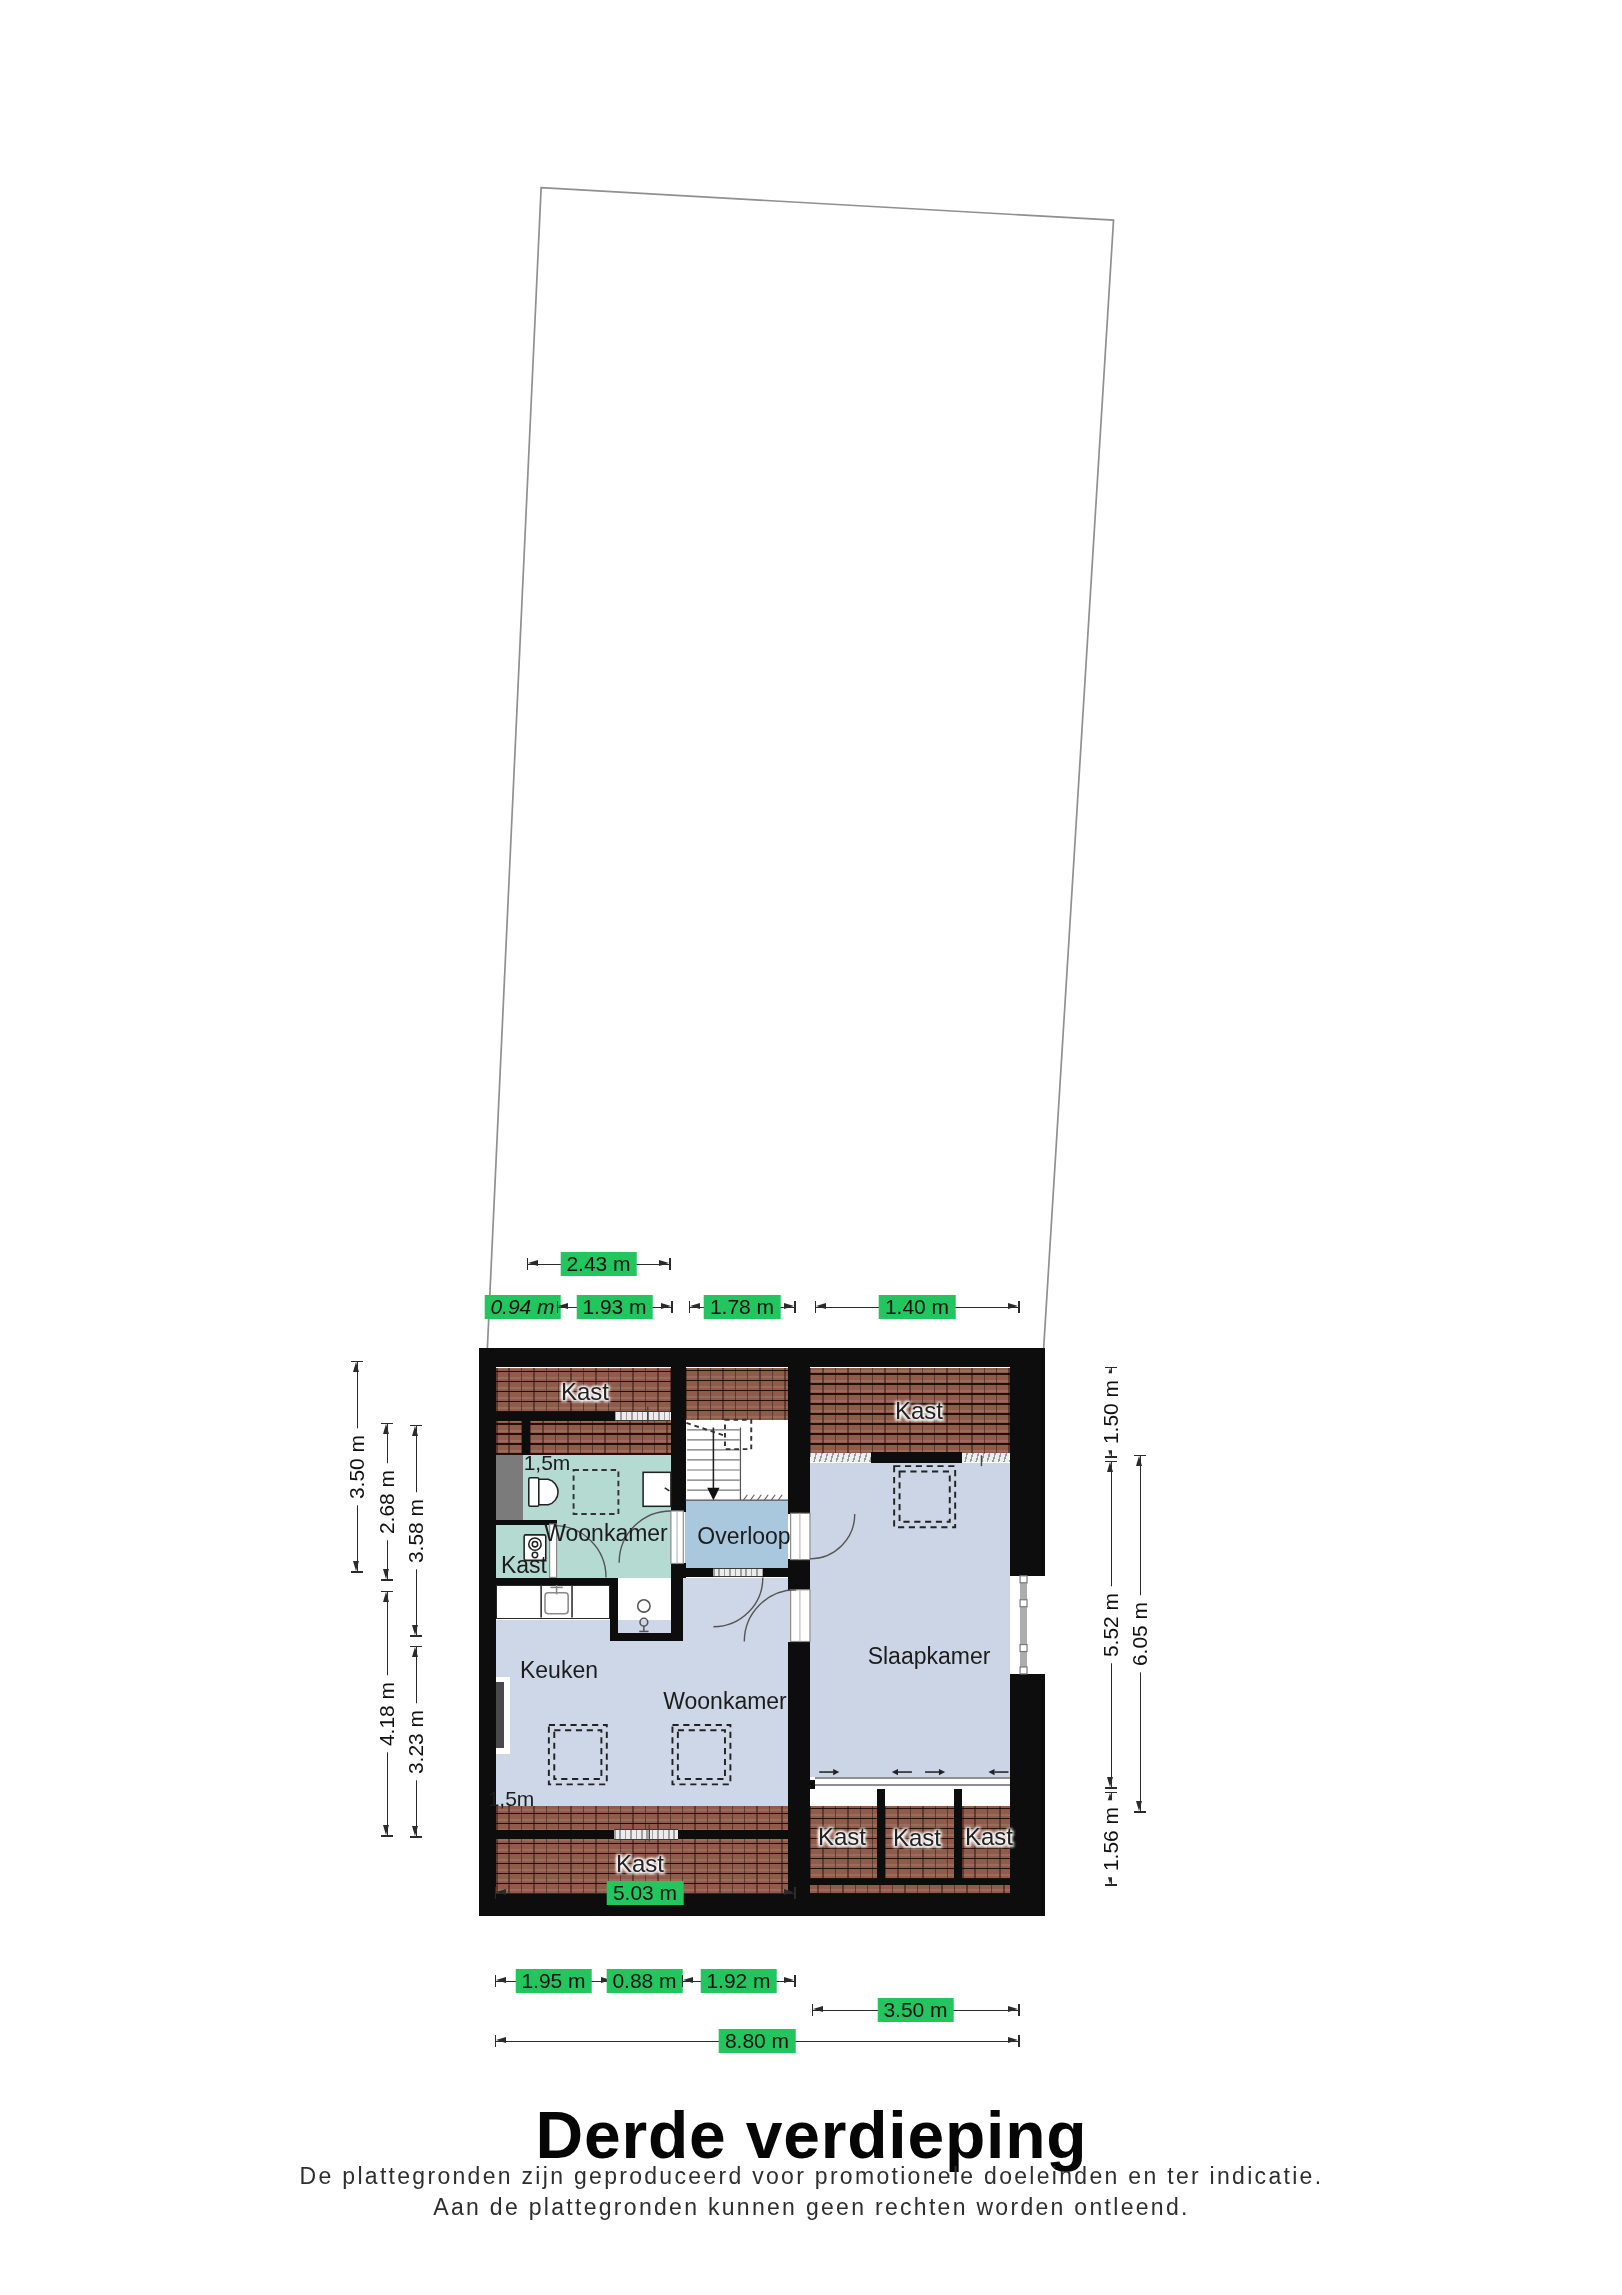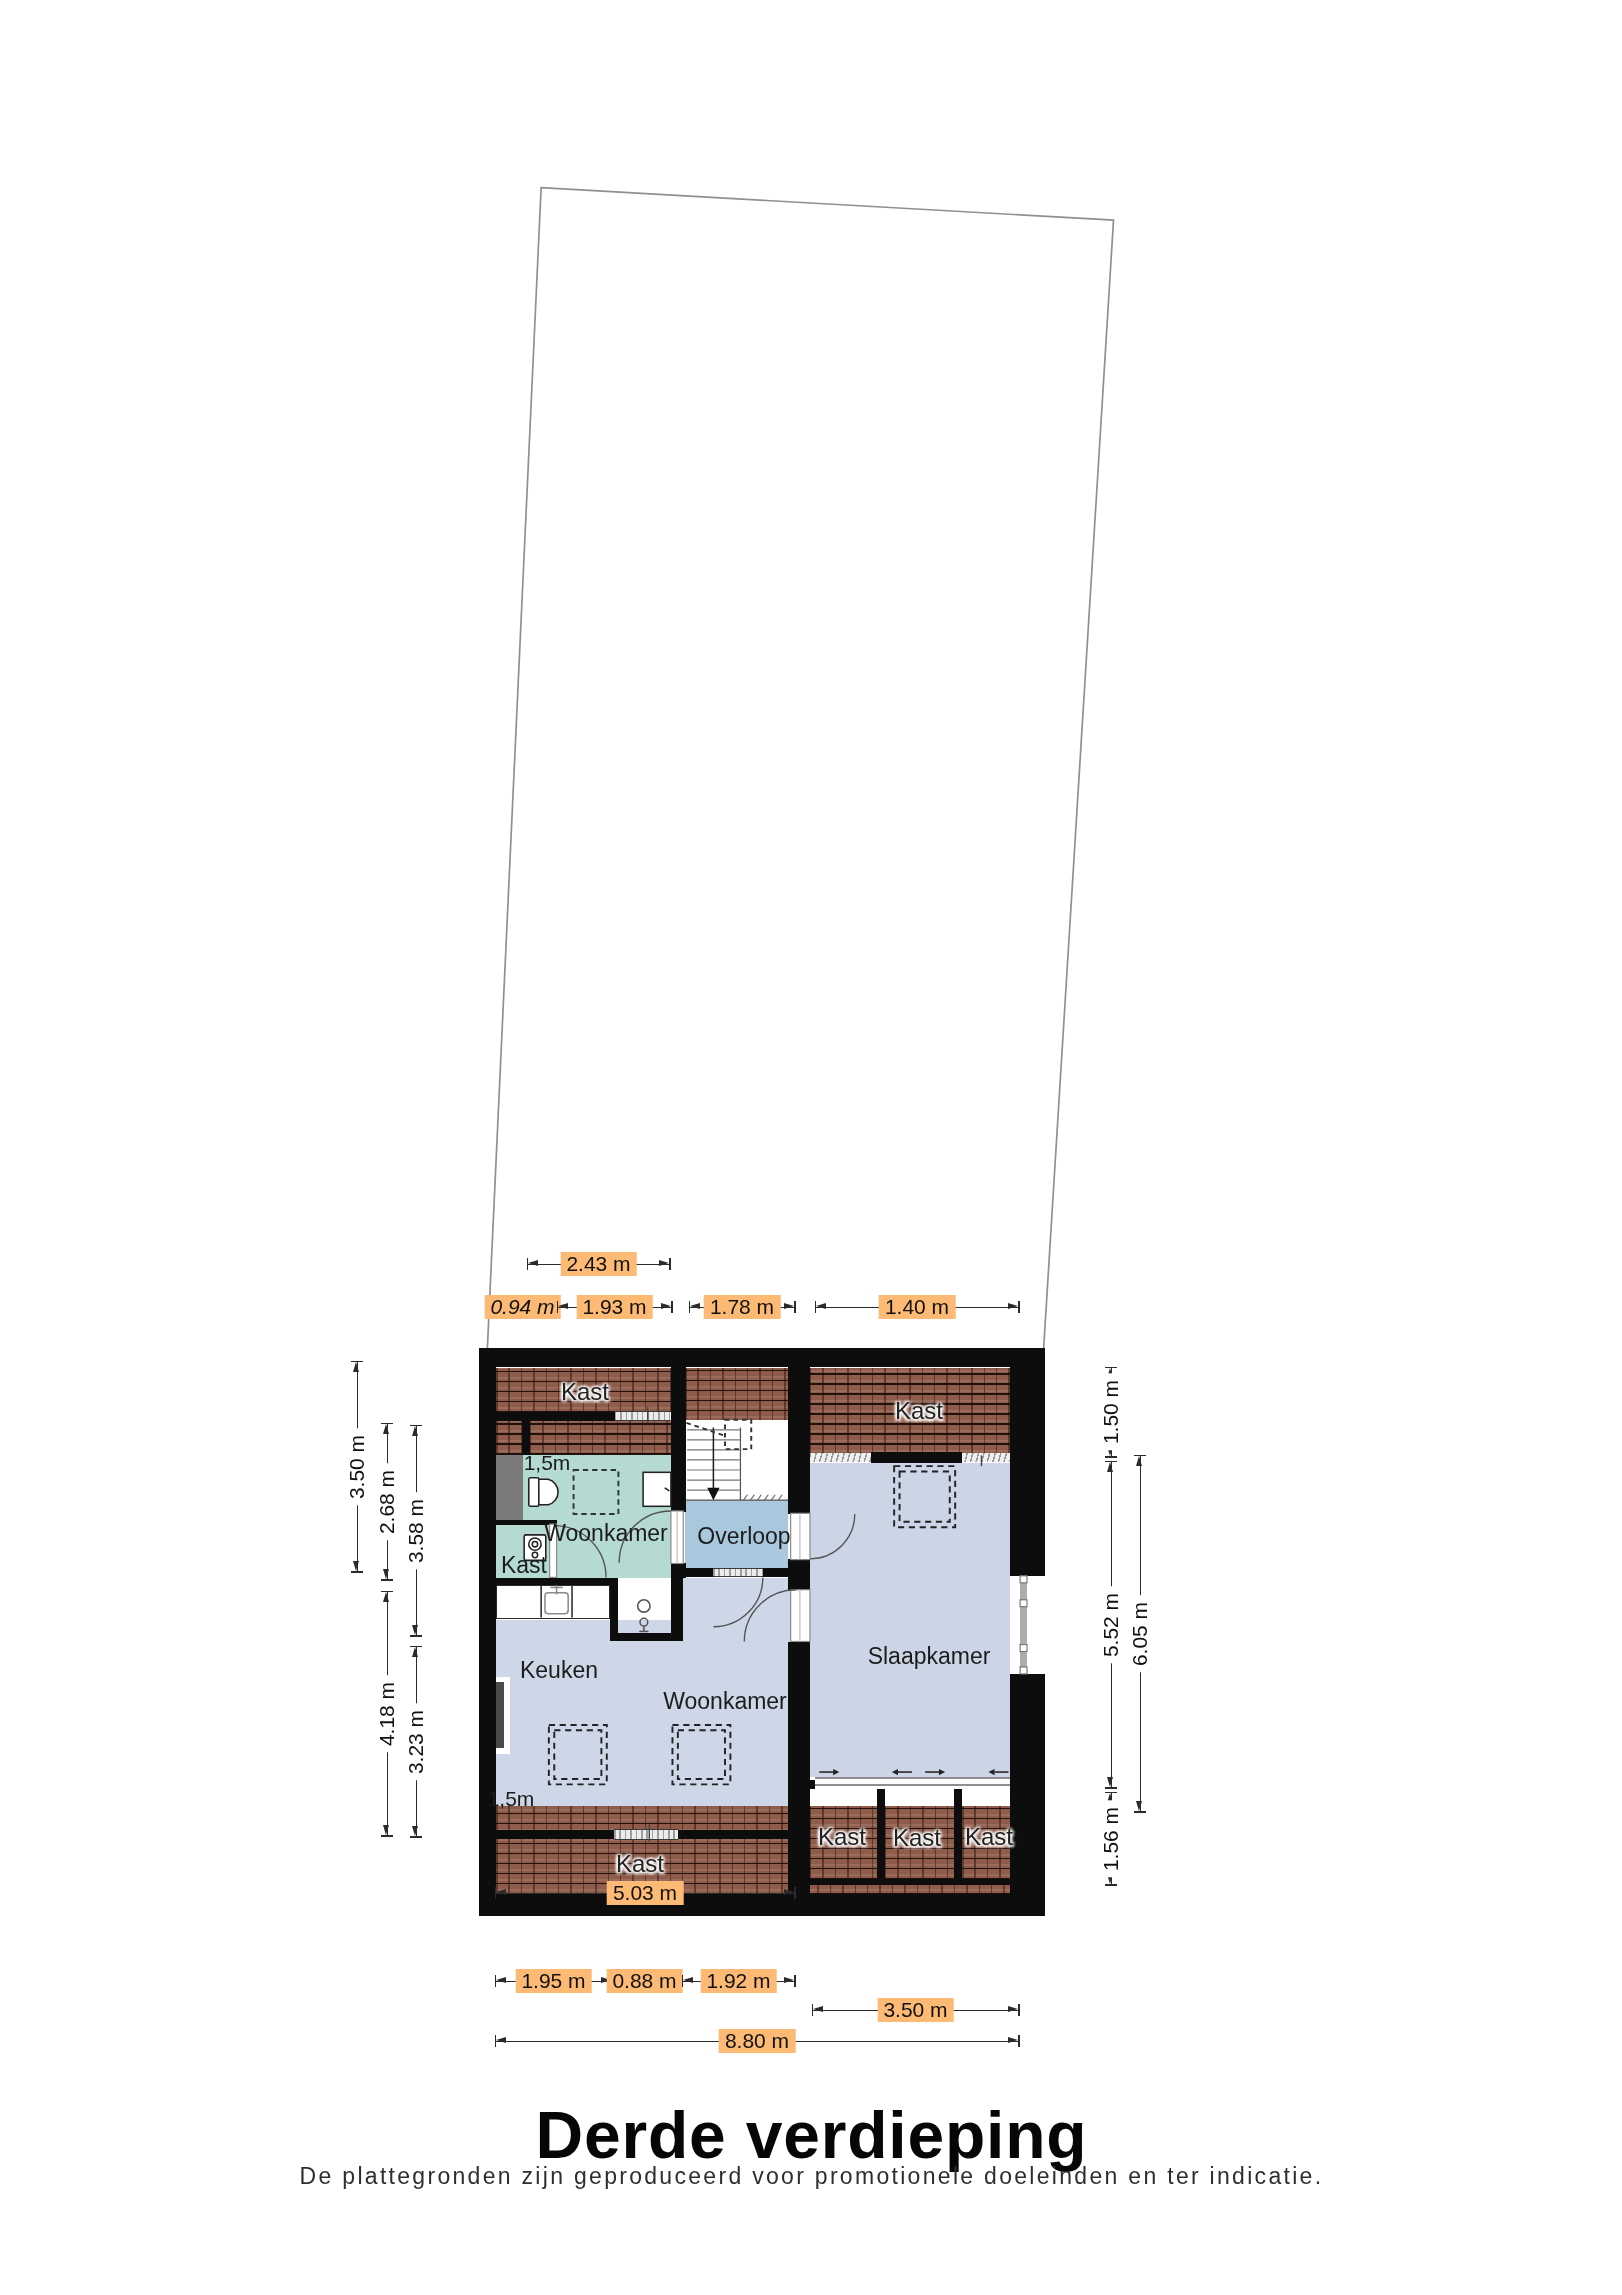--- a/index.html
+++ b/index.html
@@ -17,21 +17,21 @@
   .hatch{position:absolute;z-index:2;background:repeating-linear-gradient(105deg,#9a9a9a 0 1.5px,#efefef 1.5px 5.4px);}
   .track{position:absolute;z-index:2;background:#fdfdfd;border-top:2.3px solid #8f8f8f;border-bottom:2.3px solid #8f8f8f;}
   #detail{position:absolute;left:0;top:0;z-index:5;}
   #lot{position:absolute;left:0;top:0;z-index:0;}
   .room-label{position:absolute;z-index:6;transform:translate(-50%,-50%);font-size:23px;color:#1c1c1c;white-space:nowrap;}
   .tile-label{position:absolute;z-index:6;transform:translate(-50%,-50%);font-size:24px;color:#222;white-space:nowrap;
     text-shadow:-1.5px -1.5px 2.3px #fff,1.5px -1.5px 2.3px #fff,-1.5px 1.5px 2.3px #fff,1.5px 1.5px 2.3px #fff,0 0 4.6px #fff;}
   .note-label{position:absolute;z-index:6;transform:translate(-50%,-50%);font-size:21px;color:#1c1c1c;white-space:nowrap;}
   
   .dim-h{position:absolute;z-index:7;height:0;border-top:1.5px solid #2b2b2b;}
-  .dim-h .dim-label{position:absolute;left:50%;top:-0.8px;transform:translate(-50%,-50%);background:#fdba74;padding:0 6.2px;font-size:21px;color:#111;white-space:nowrap;}
+  .dim-h .dim-label{position:absolute;left:50%;top:-0.8px;transform:translate(-50%,-50%);background:#22c55e;padding:0 6.2px;font-size:21px;color:#111;white-space:nowrap;}
   .dim-h .a-l{position:absolute;left:0;top:-5.4px;width:0;height:0;border-top:3.9px solid transparent;border-bottom:3.9px solid transparent;border-right:10px solid #2b2b2b;}
   .dim-h .a-r{position:absolute;right:0;top:-5.4px;width:0;height:0;border-top:3.9px solid transparent;border-bottom:3.9px solid transparent;border-left:10px solid #2b2b2b;}
   .dim-h .t-l{position:absolute;left:-1.5px;top:-7px;width:1.5px;height:12.4px;background:#2b2b2b;}
   .dim-h .t-r{position:absolute;right:-1.5px;top:-7px;width:1.5px;height:12.4px;background:#2b2b2b;}
   .dim-v{position:absolute;z-index:7;width:0;border-left:1.5px solid #2b2b2b;}
   .dim-v .dim-label{position:absolute;top:50%;left:-0.8px;transform:translate(-50%,-50%) rotate(-90deg);background:#fff;padding:0 6.2px;font-size:21px;color:#111;white-space:nowrap;}
   .dim-v .a-t{position:absolute;top:0;left:-4.6px;width:0;height:0;border-left:3.9px solid transparent;border-right:3.9px solid transparent;border-bottom:10px solid #2b2b2b;}
   .dim-v .a-b{position:absolute;bottom:0;left:-4.6px;width:0;height:0;border-left:3.9px solid transparent;border-right:3.9px solid transparent;border-top:10px solid #2b2b2b;}
   .dim-v .t-t{position:absolute;top:-1.5px;left:-7px;width:12.4px;height:1.5px;background:#2b2b2b;}
   .dim-v .t-b{position:absolute;bottom:-1.5px;left:-7px;width:12.4px;height:1.5px;background:#2b2b2b;}
@@ -388,15 +388,16 @@
         <span class="t-t"></span>
         <span class="a-t"></span>
         <span class="a-b"></span>
         <span class="t-b"></span>
         <span class="dim-label">6.05 m</span>
       </div>
     </div>
 
   <div id="title">Derde verdieping</div>
   <div class="footer-line" style="top:2163px">De plattegronden zijn geproduceerd voor promotionele doeleinden en ter indicatie.</div>
+  <div class="footer-line" style="top:2194px">Aan de plattegronden kunnen geen rechten worden ontleend.</div>
 
 </div>
 
 
 </body></html>

